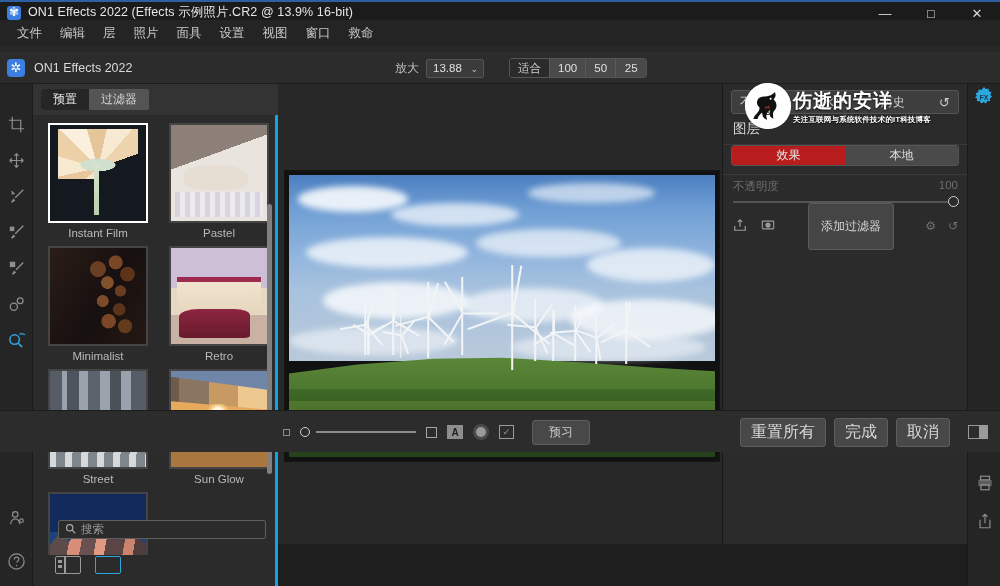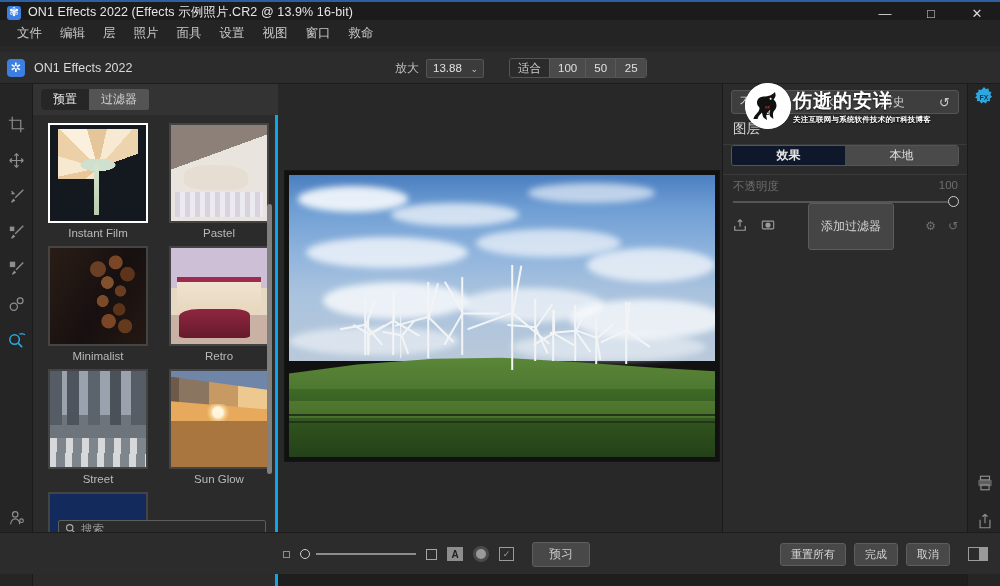--- a/index.html
+++ b/index.html
@@ -3,21 +3,21 @@
 <meta charset="utf-8">
 <style>
   * { box-sizing: border-box; margin: 0; padding: 0; }
   html, body {
     width: 1000px; height: 586px;
     background: #1e1e1e;
     font-family: "Liberation Sans", "DejaVu Sans", sans-serif;
     overflow: hidden;
     -webkit-font-smoothing: antialiased;
   }
-  .app { position: relative; width: 1000px; height: 574px; background: #282828; }
+  .app { position: relative; width: 1000px; height: 452px; background: #282828; }
 
   
   .titlebar {
     position: absolute; top: 0; left: 0; width: 1000px; height: 26px;
     background: #1b1b1b; display: flex; align-items: center;
     border-bottom: 1px solid #0d0d0d;
   }
   .titlebar .accent-line {
     position: absolute; top: 0; left: 0; width: 1000px; height: 2px; background: #2e5fa3;
   }
@@ -306,21 +306,21 @@
   }
   .rp-sep { position: absolute; left: 0; top: 60px; width: 245px; height: 1px; background: #3a3a3a; }
   .rp-seg {
     position: absolute; left: 8px; top: 61px; width: 228px; height: 21px;
     border: 1px solid #555; border-radius: 3px; display: flex; overflow: hidden;
   }
   .rp-seg-btn {
     flex: 1; display: flex; align-items: center; justify-content: center;
     font-size: 12px; color: #e0e0e0; background: #4a4a4a;
   }
-  .rp-seg-btn.active { background: #0f172a; color: #e6e6e6; font-weight: bold; }
+  .rp-seg-btn.active { background: #b91c1c; color: #e6e6e6; }
   .rp-sep2 { position: absolute; left: 0; top: 90px; width: 245px; height: 1px; background: #3a3a3a; }
 
   .opacity-row {
     position: absolute; left: 10px; top: 95px; width: 225px;
     display: flex; justify-content: space-between; color: #6d6d6d; font-size: 11.5px;
   }
   .opacity-track {
     position: absolute; left: 10px; top: 117px; width: 225px; height: 2px; background: #555;
   }
   .opacity-knob {
@@ -379,21 +379,21 @@
   .preview-btn {
     margin-left: 8px; padding: 3px 16px; background: #484848; border: 1px solid #5e5e5e;
     border-radius: 3px; color: #c9c9c9; font-size: 12px;
   }
   .bb-right {
     position: absolute; right: 0; top: 0; height: 42px; display: flex; align-items: center; gap: 8px;
     padding-right: 12px;
   }
   .btn-dark {
     padding: 3px 10px; background: #484848; border: 1px solid #5e5e5e; border-radius: 3px;
-    color: #d8d8d8; font-size: 11px;
+    color: #d8d8d8; font-size: 16px;
   }
   .panel-toggle {
     width: 20px; height: 14px; border: 1.6px solid #9a9a9a; margin-left: 10px; position: relative;
   }
   .panel-toggle::after {
     content:""; position: absolute; right: 0; top: 0; bottom: 0; width: 8px; background: #9a9a9a;
   }
 
   
   .watermark {

